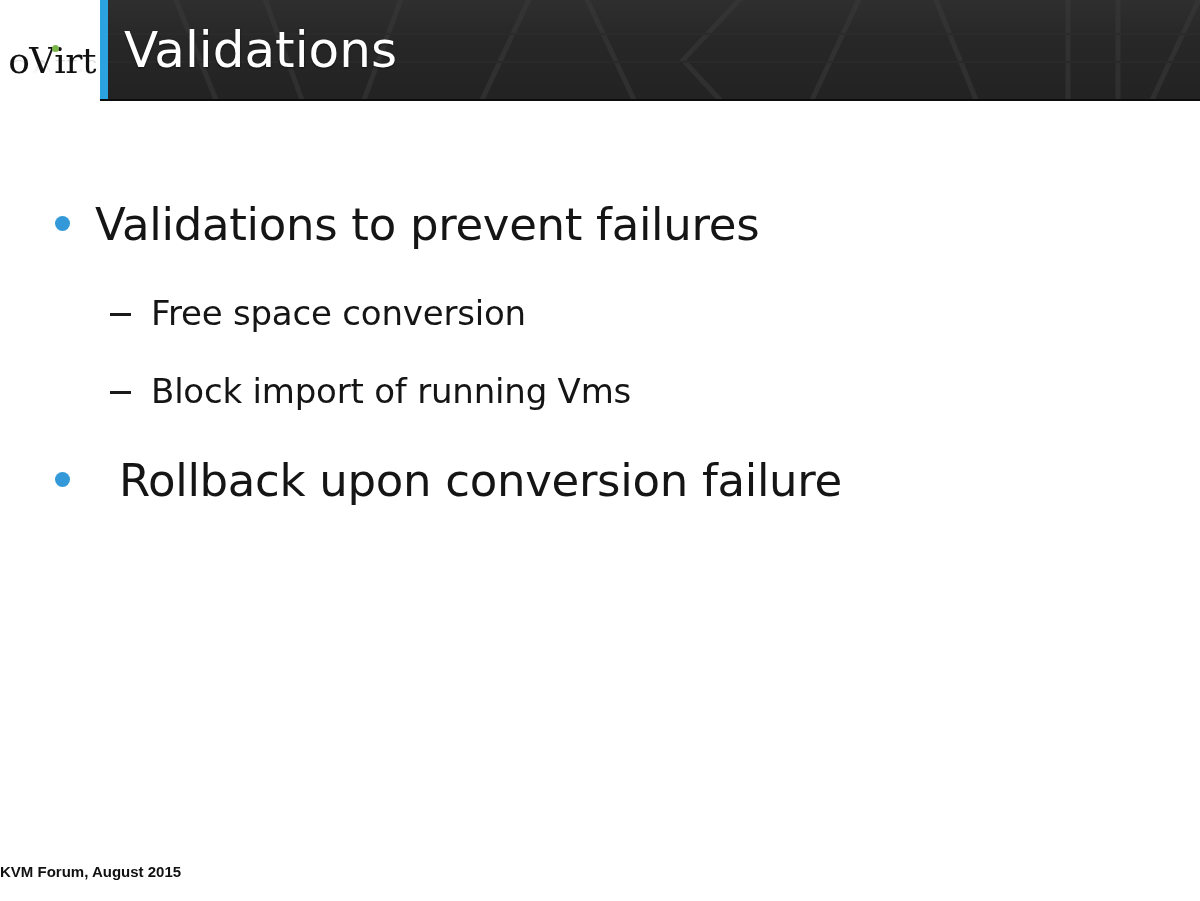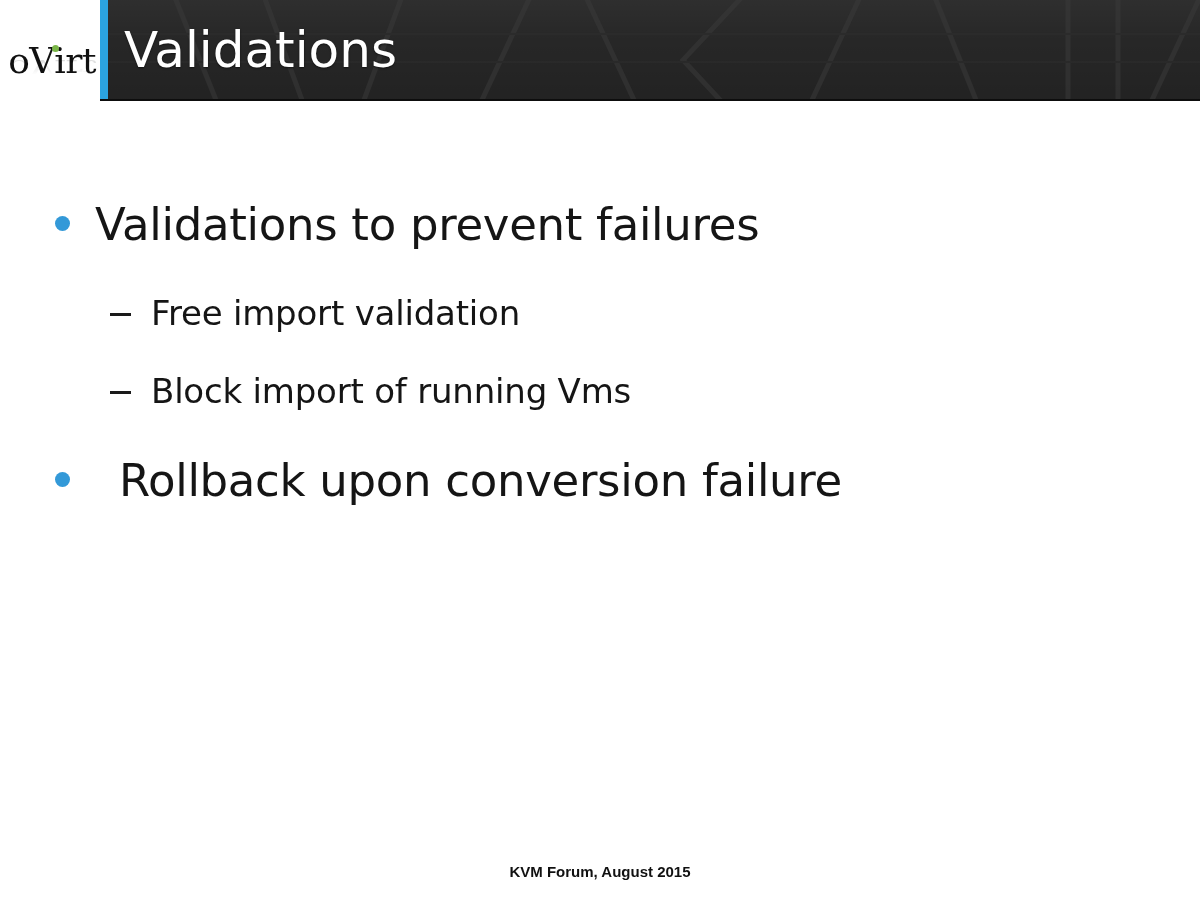--- a/index.html
+++ b/index.html
@@ -194,21 +194,21 @@
   .row-1 { top: 168px; }
   .row-2 { top: 246px; text-align: right; }
   .row-3 { top: 330px; gap: 24px; }
 
   
   .footer {
     position: absolute;
     left: 0;
     top: 862px;
     width: 1200px;
-    text-align: center;
+    text-align: left;
     font-family: "Liberation Sans", sans-serif;
     font-size: 15px;
     line-height: 20px;
     font-weight: bold;
     color: #111111;
   }
 </style>
 </head>
 <body>
 
@@ -255,21 +255,21 @@
 
   <div class="body-content">
 
     <div class="bullet-row level1 row-0">
       <span class="marker-dot"></span>
       <span class="bullet-text-l1">Validations to prevent failures</span>
     </div>
 
     <div class="bullet-row level2 row-1">
       <span class="marker-dash"></span>
-      <span class="bullet-text-l2">Free import validation</span>
+      <span class="bullet-text-l2">Free space conversion</span>
     </div>
 
     <div class="bullet-row level2 row-2">
       <span class="marker-dash"></span>
       <span class="bullet-text-l2">Block import of running Vms</span>
     </div>
 
     <div class="bullet-row level1 row-3">
       <span class="marker-dot"></span>
       <span class="bullet-text-l1">Rollback upon conversion failure</span>

